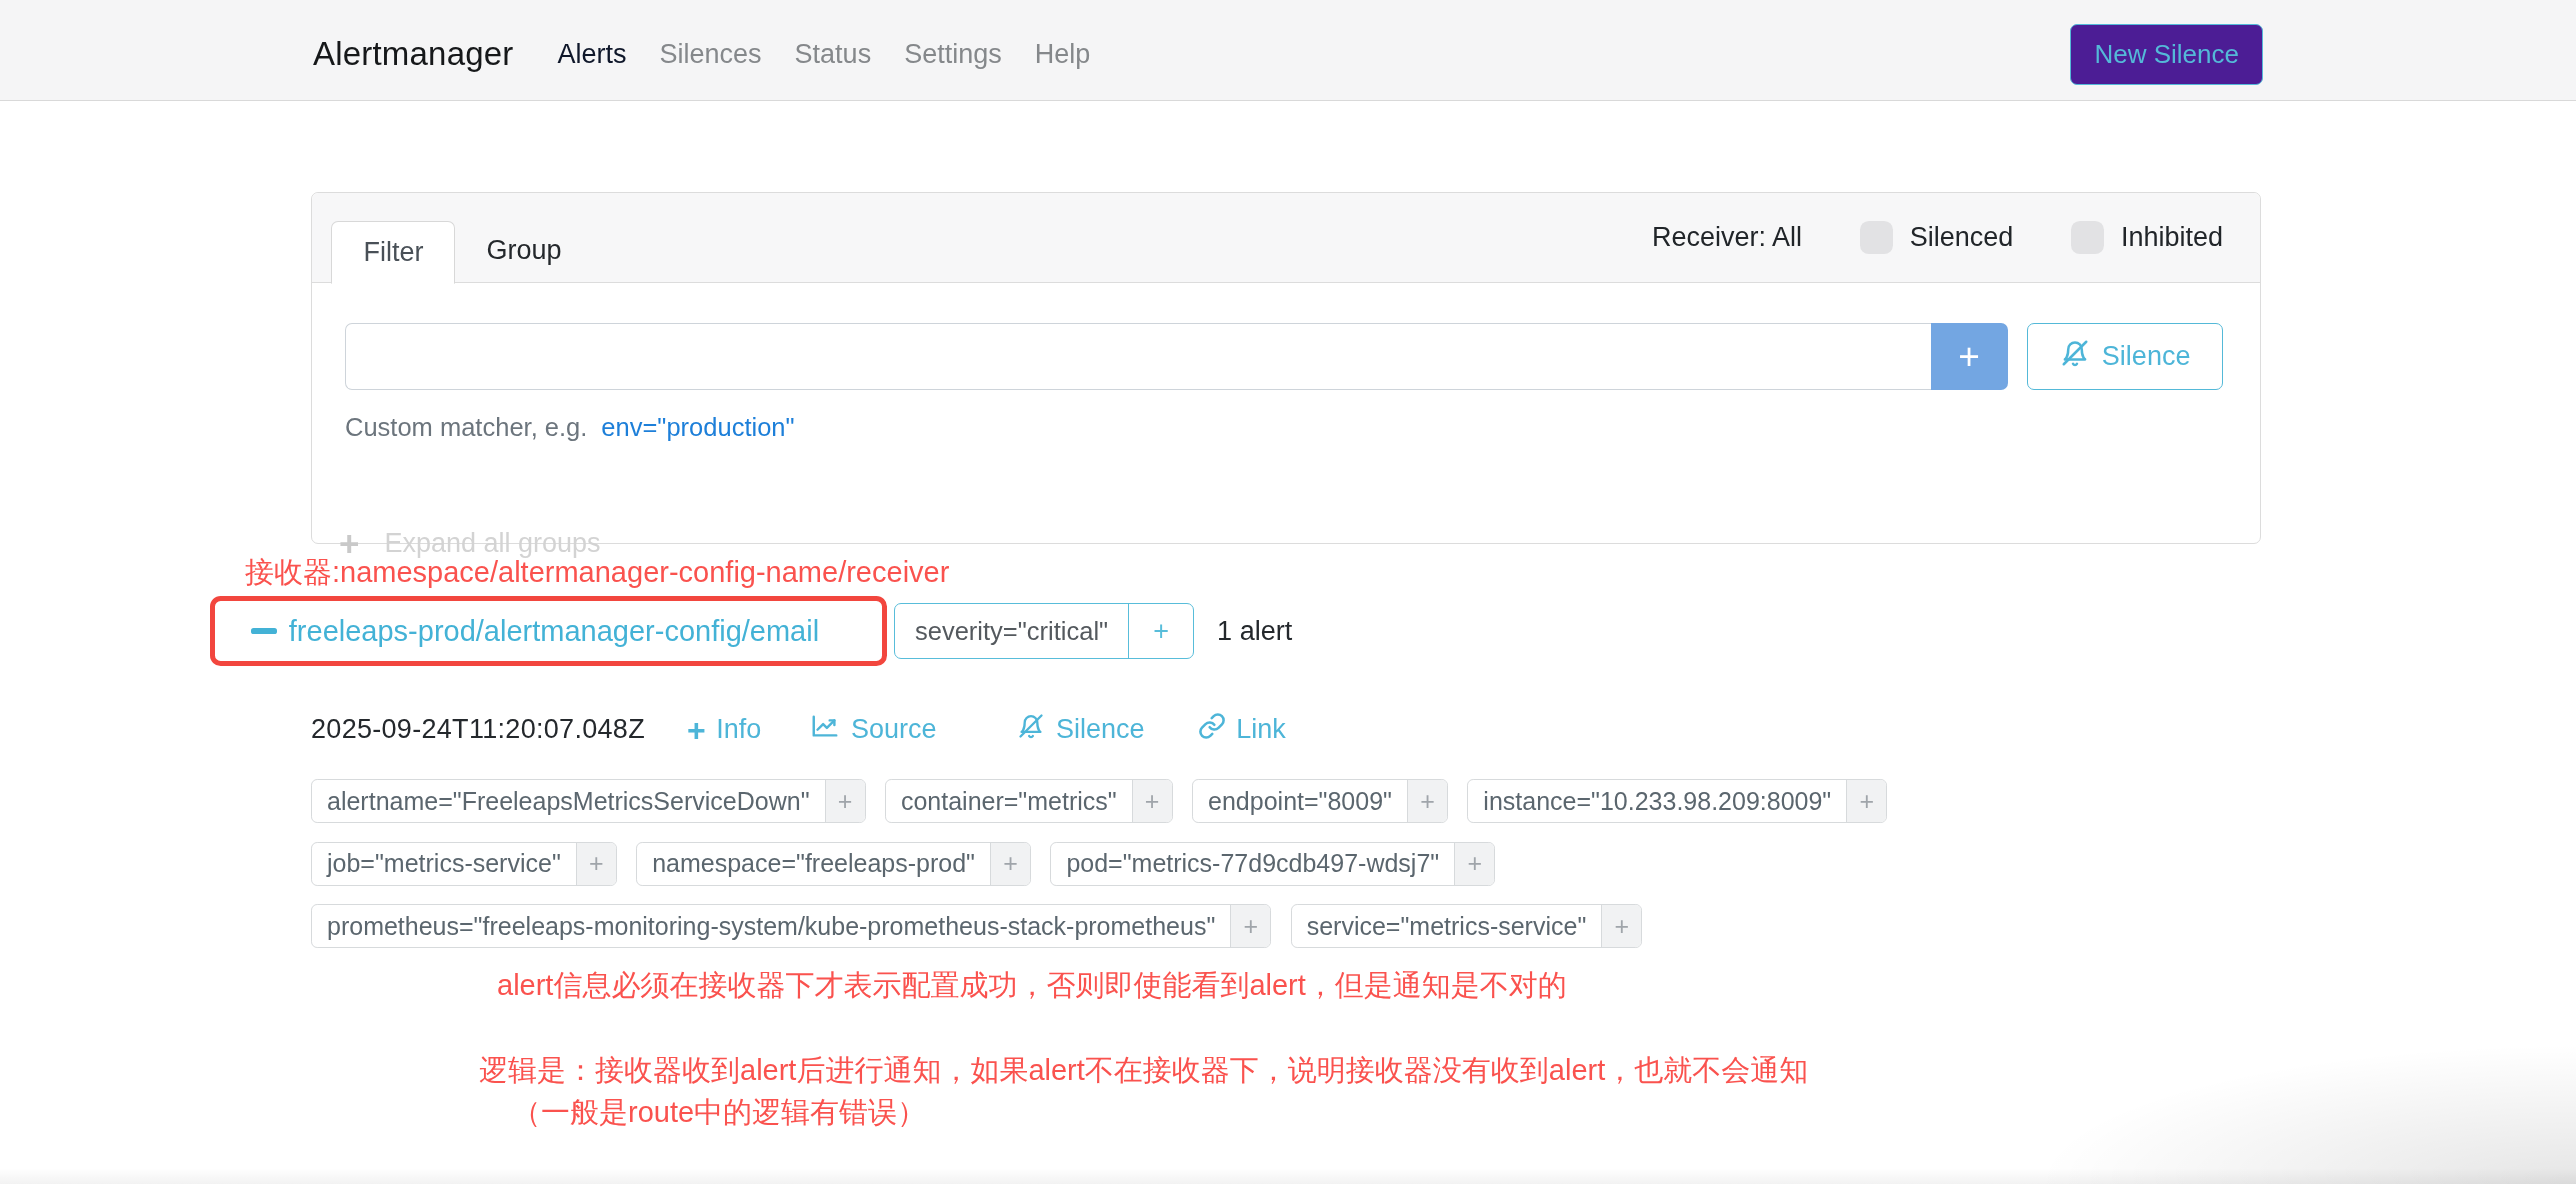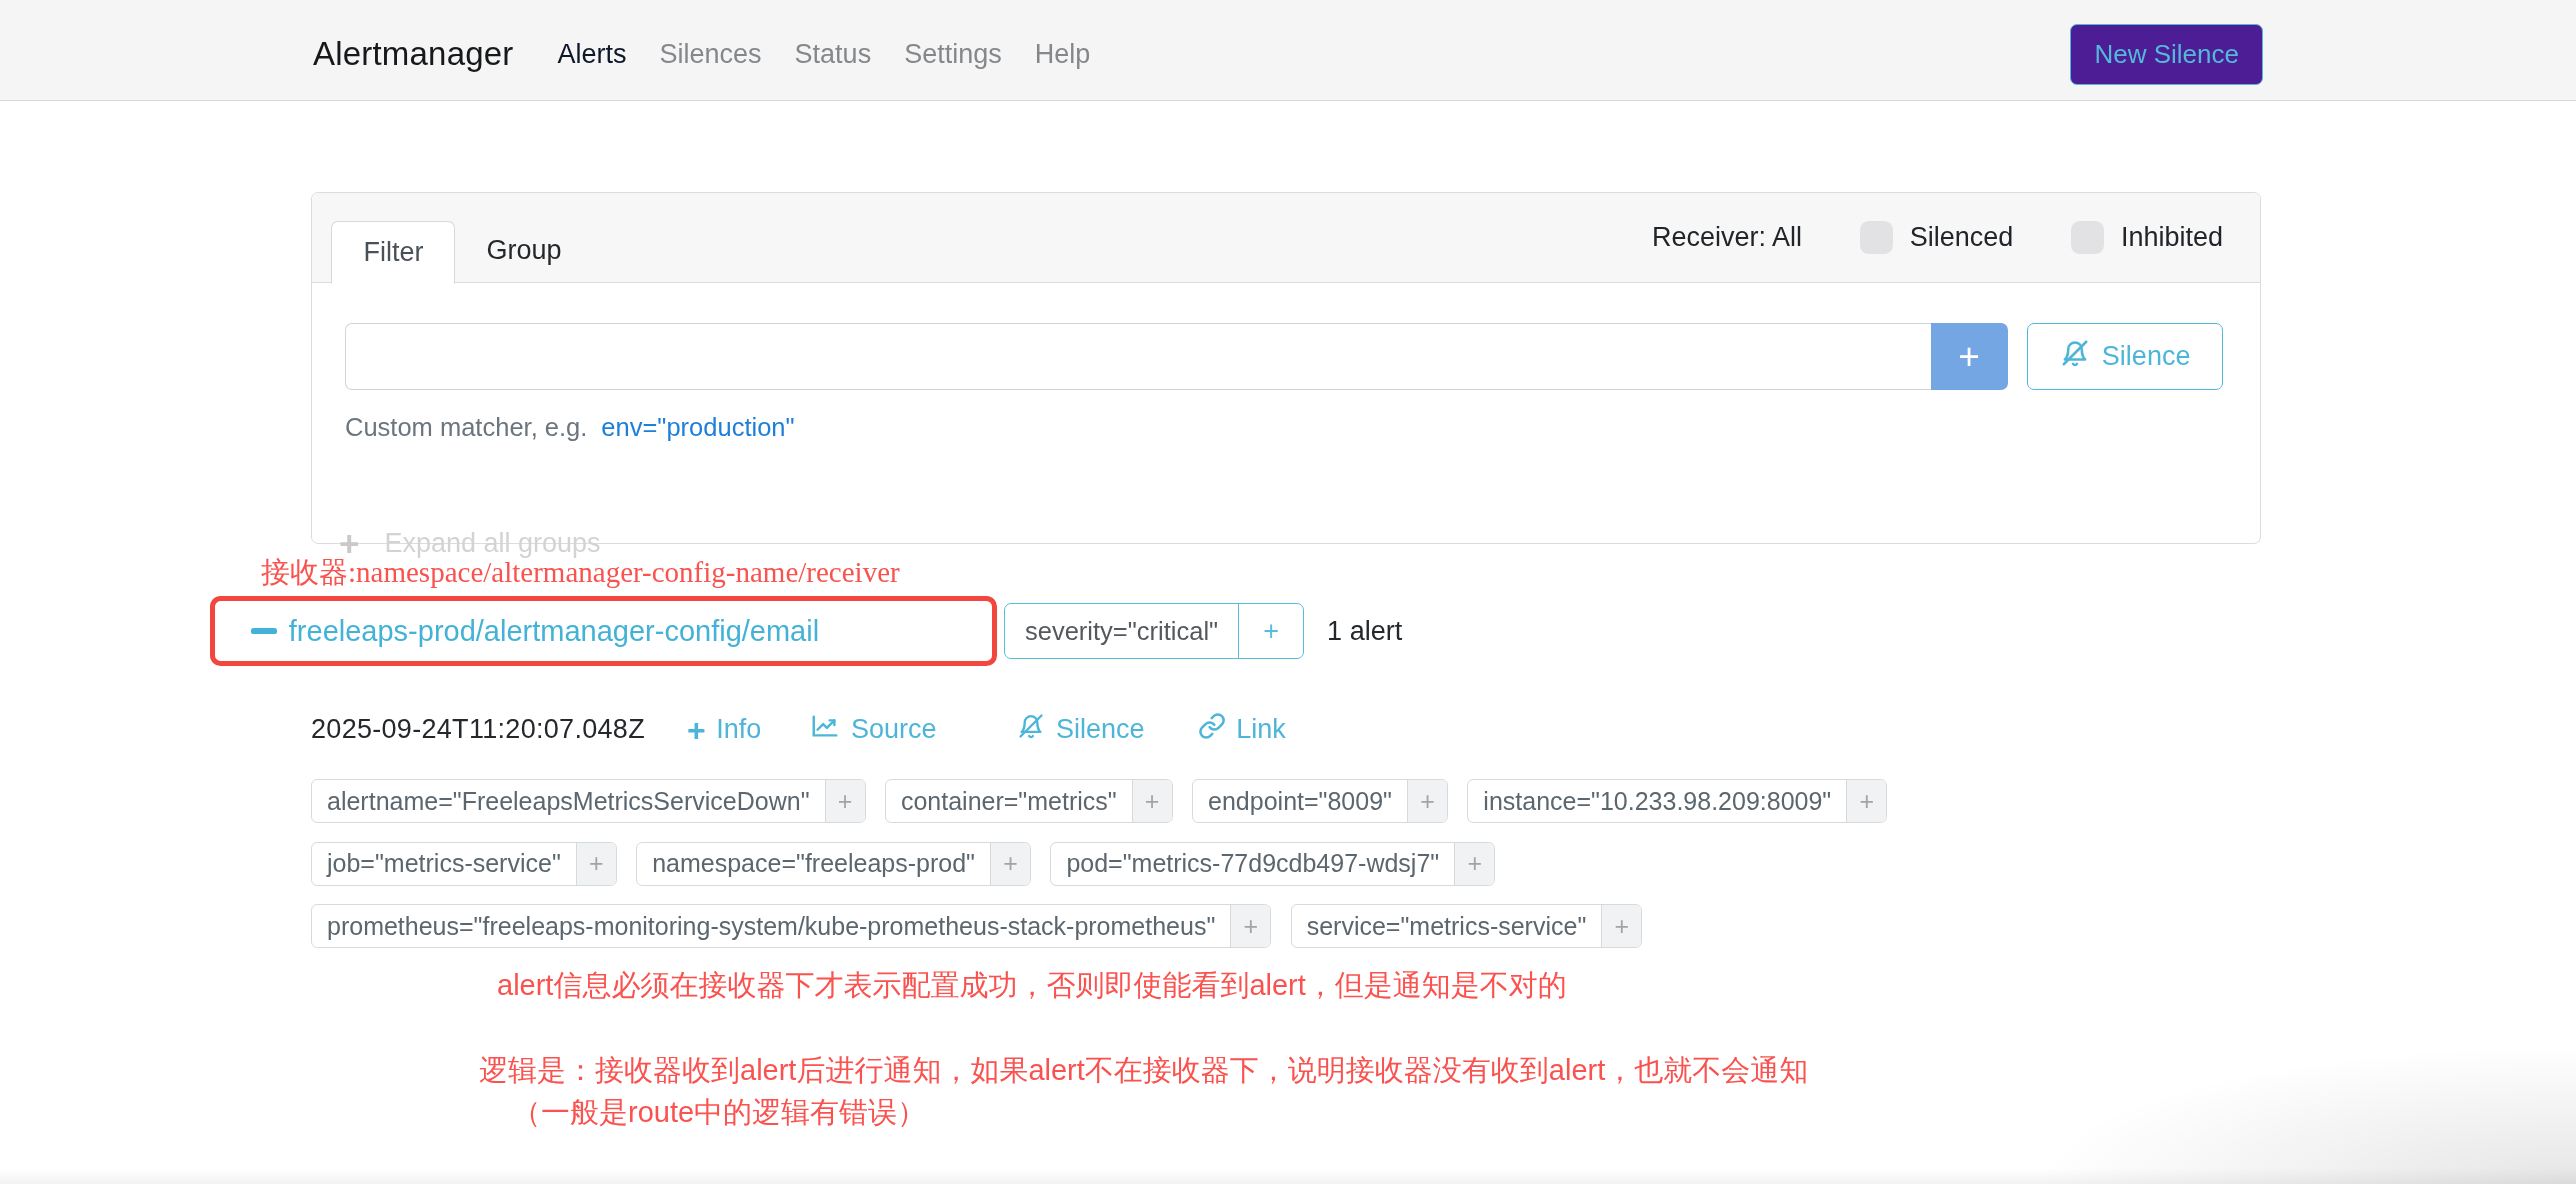--- a/index.html
+++ b/index.html
@@ -49,28 +49,28 @@
   .helper-row { margin-top:23px; font-size:25.5px; color:#6c757d; }
   .helper-example { color:#1d7fd9; margin-left:14px; text-decoration:none; cursor:pointer; }
 
   
   .expand-row { position:absolute; left:339px; top:526px; display:flex; align-items:center;
           gap:25px; cursor:pointer; }
   .expand-plus { font-size:35px; font-weight:700; color:#c9c9c9; line-height:1; }
   .expand-text { font-size:27px; color:#d3d3d3; }
   .red-note { position:absolute; color:#fa524e; font-size:29px; font-weight:500;
           white-space:nowrap; }
-  #note-receiver { left:261px; top:553px;font-family:Liberation Serif, serif; }
+  #note-receiver { left:245px; top:553px; }
   #note-alert    { left:497px; top:966px; }
   #note-logic1   { left:479px; top:1051px; }
   #note-logic2   { left:512px; top:1093px; }
 
   
   .group-row { position:absolute; left:210px; top:596px; display:flex; align-items:center; }
-  .red-box { border:5.3px solid #f2463e; border-radius:10.6px; height:70px; width:787px;
+  .red-box { border:5.3px solid #f2463e; border-radius:10.6px; height:70px; width:677px;
           display:flex; align-items:center; padding-left:36px; background:#fff; }
   .receiver-link { display:flex; align-items:center; gap:12.3px; color:#43b2d6; font-size:29px;
           cursor:pointer; text-decoration:none; }
   .minus-dash { width:25.5px; height:6.2px; background:#43b2d6; border-radius:2.6px; }
   .severity-tag { margin-left:7px; height:56px; border:1.8px solid #58bdda; border-radius:7px;
           display:flex; align-items:stretch; background:#fff; }
   .severity-text { display:flex; align-items:center; padding:0 20px; font-size:25.5px; color:#54595e; }
   .severity-plus { display:flex; align-items:center; justify-content:center; width:65px;
           border-left:1.8px solid #58bdda; color:#58bdda; font-size:27px; cursor:pointer; }
   .alert-count { margin-left:23px; font-size:27px; color:#24282c; }

